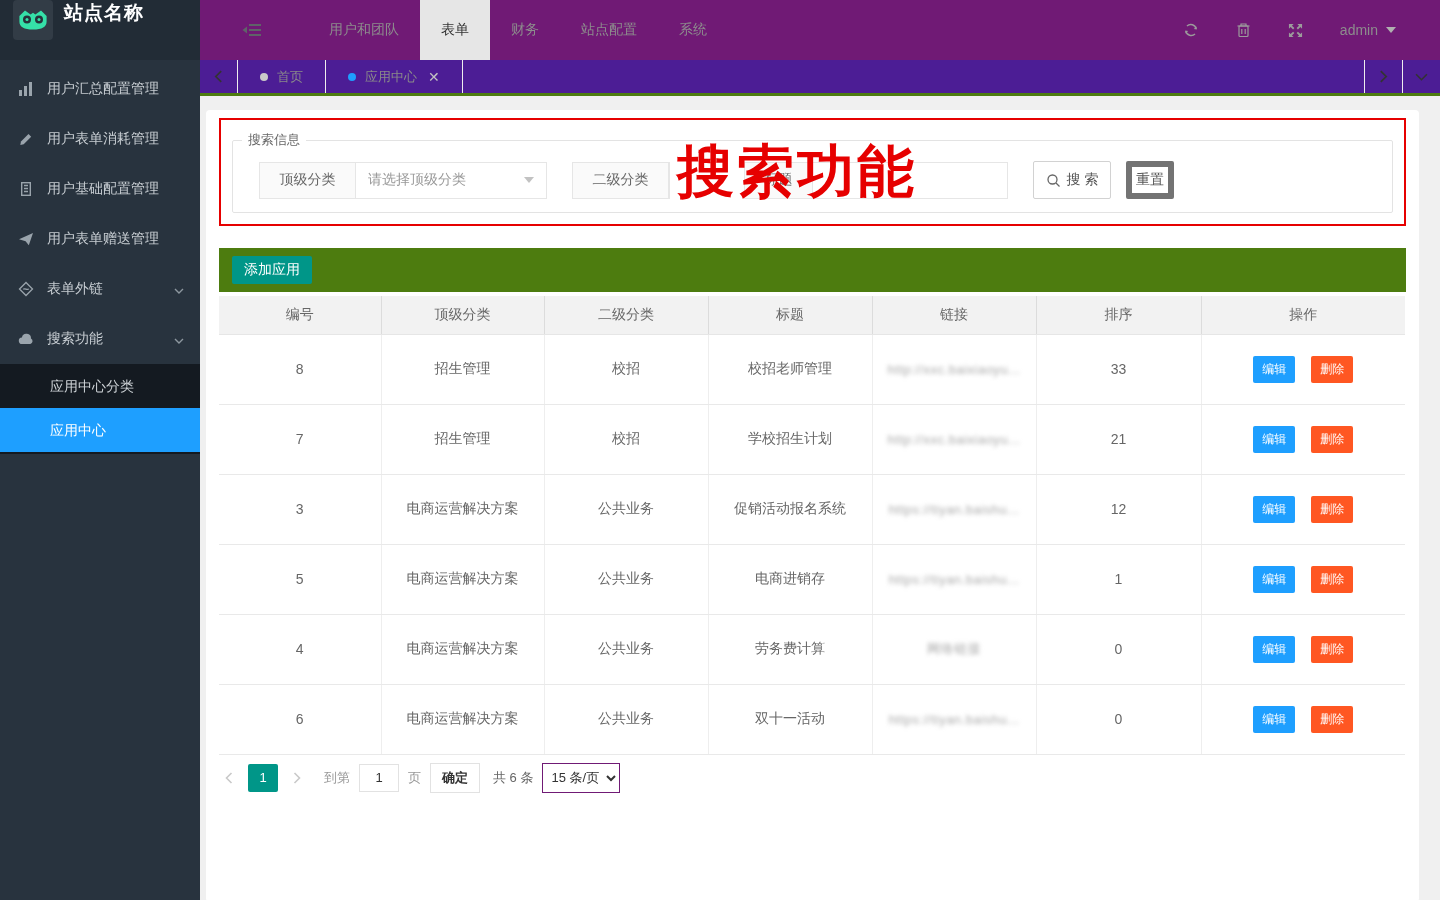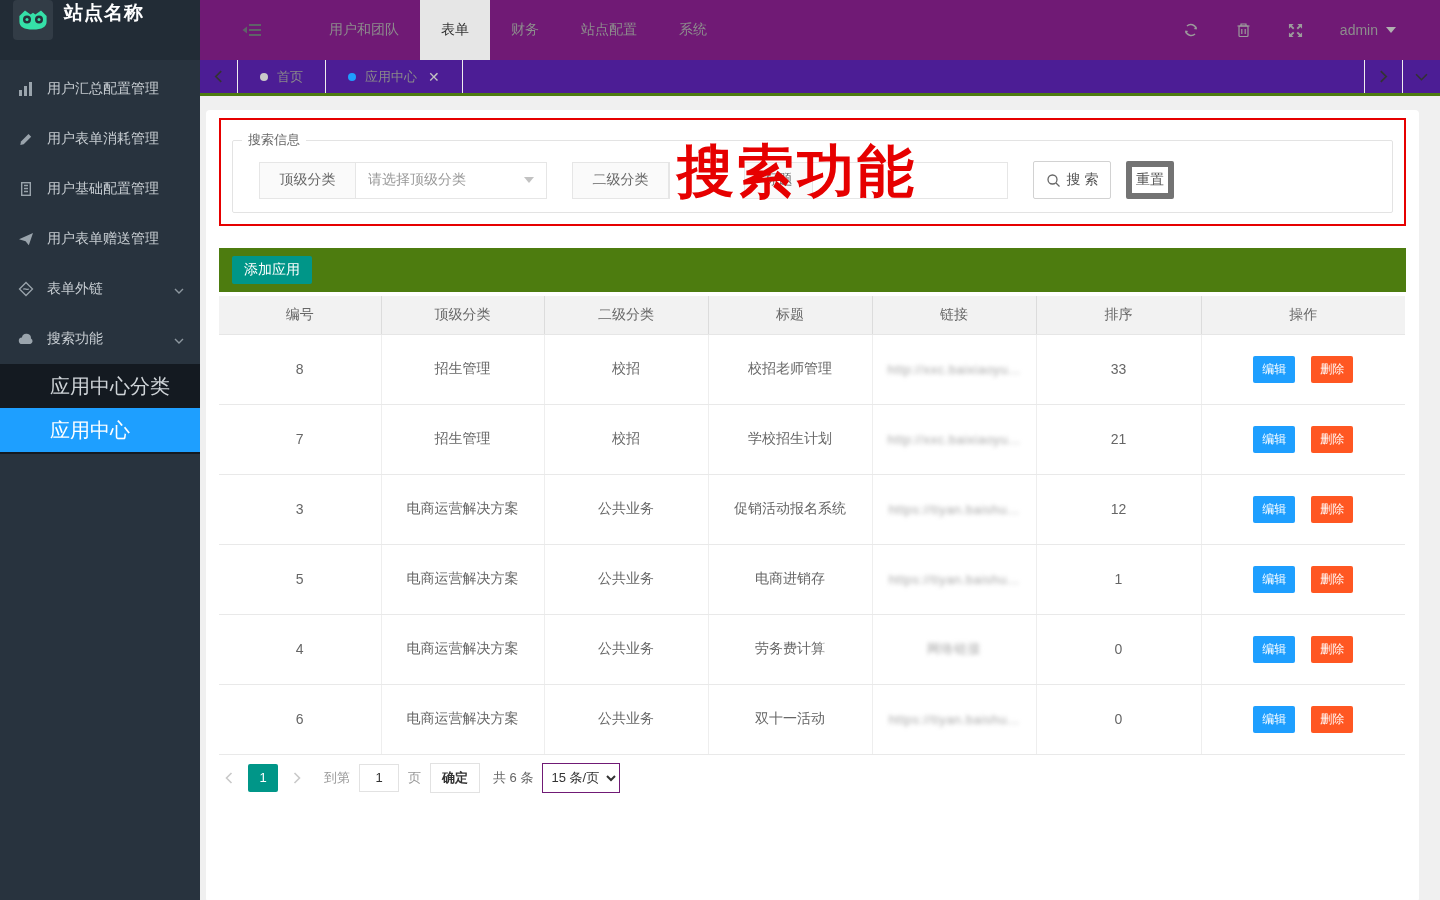--- a/index.html
+++ b/index.html
@@ -9,21 +9,21 @@
   
   .sidebar { position:absolute; left:0; top:0; width:200px; height:900px; background:#28333e; z-index:10; }
   .logo-bar { height:60px; background:#222c36; display:flex; align-items:flex-start; padding-left:13px; gap:11px; }
   .logo-box { width:40px; height:40px; background:#323c46; border-radius:4px; display:flex; align-items:center; justify-content:center; }
   .brand-title { color:#ffffff; font-size:19px; font-weight:bold; letter-spacing:1px; }
   .menu { padding-top:4px; }
   .menu-item { height:50px; display:flex; align-items:center; padding:0 16px 0 18px; color:#c8ced3; font-size:14px; cursor:pointer; }
   .menu-item .mi-icon { width:16px; height:16px; margin-right:13px; color:#9aa4ac; flex:0 0 16px; }
   .menu-item .chev { margin-left:auto; color:#8d979f; }
   .submenu { background:#141a21; padding-bottom:2px; }
-  .submenu-item { height:44px; line-height:44px; padding-left:50px; color:#cfd4d8; font-size:20px; cursor:pointer; }
+  .submenu-item { height:44px; line-height:44px; padding-left:50px; color:#cfd4d8; font-size:14px; cursor:pointer; }
   .submenu-item.active { background:#1E9FFF; color:#fff; }
 
   
   .header { position:absolute; left:200px; top:0; width:1240px; height:60px; background:#701a75; }
   .header-inner { display:flex; height:60px; align-items:stretch; }
   .collapse-btn { width:20px; margin-left:42px; display:flex; align-items:center; cursor:pointer; }
   .topnav { display:flex; margin-left:46px; }
   .topnav-item { display:flex; align-items:center; padding:0 21px; font-size:14px; color:#8d8d8d; cursor:pointer; }
   .topnav-item.active { background:#e6e6e6; color:#333; }
   .header-right { margin-left:auto; display:flex; align-items:center; gap:37px; padding-right:44px; }

